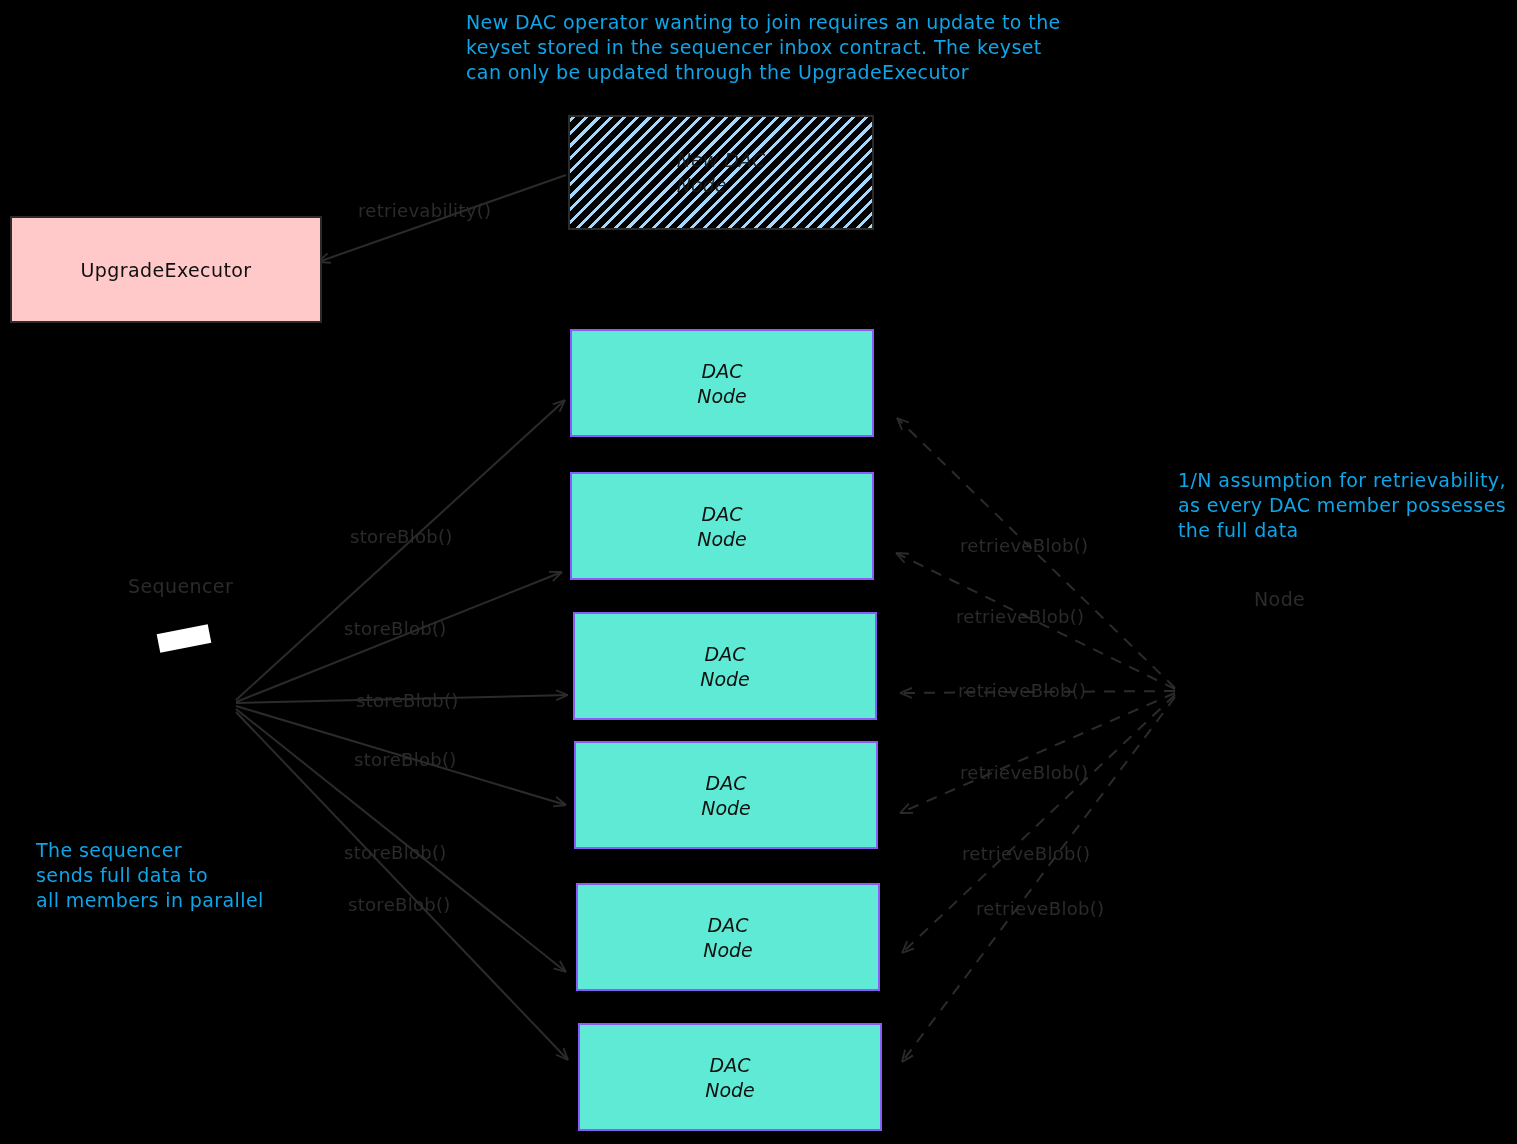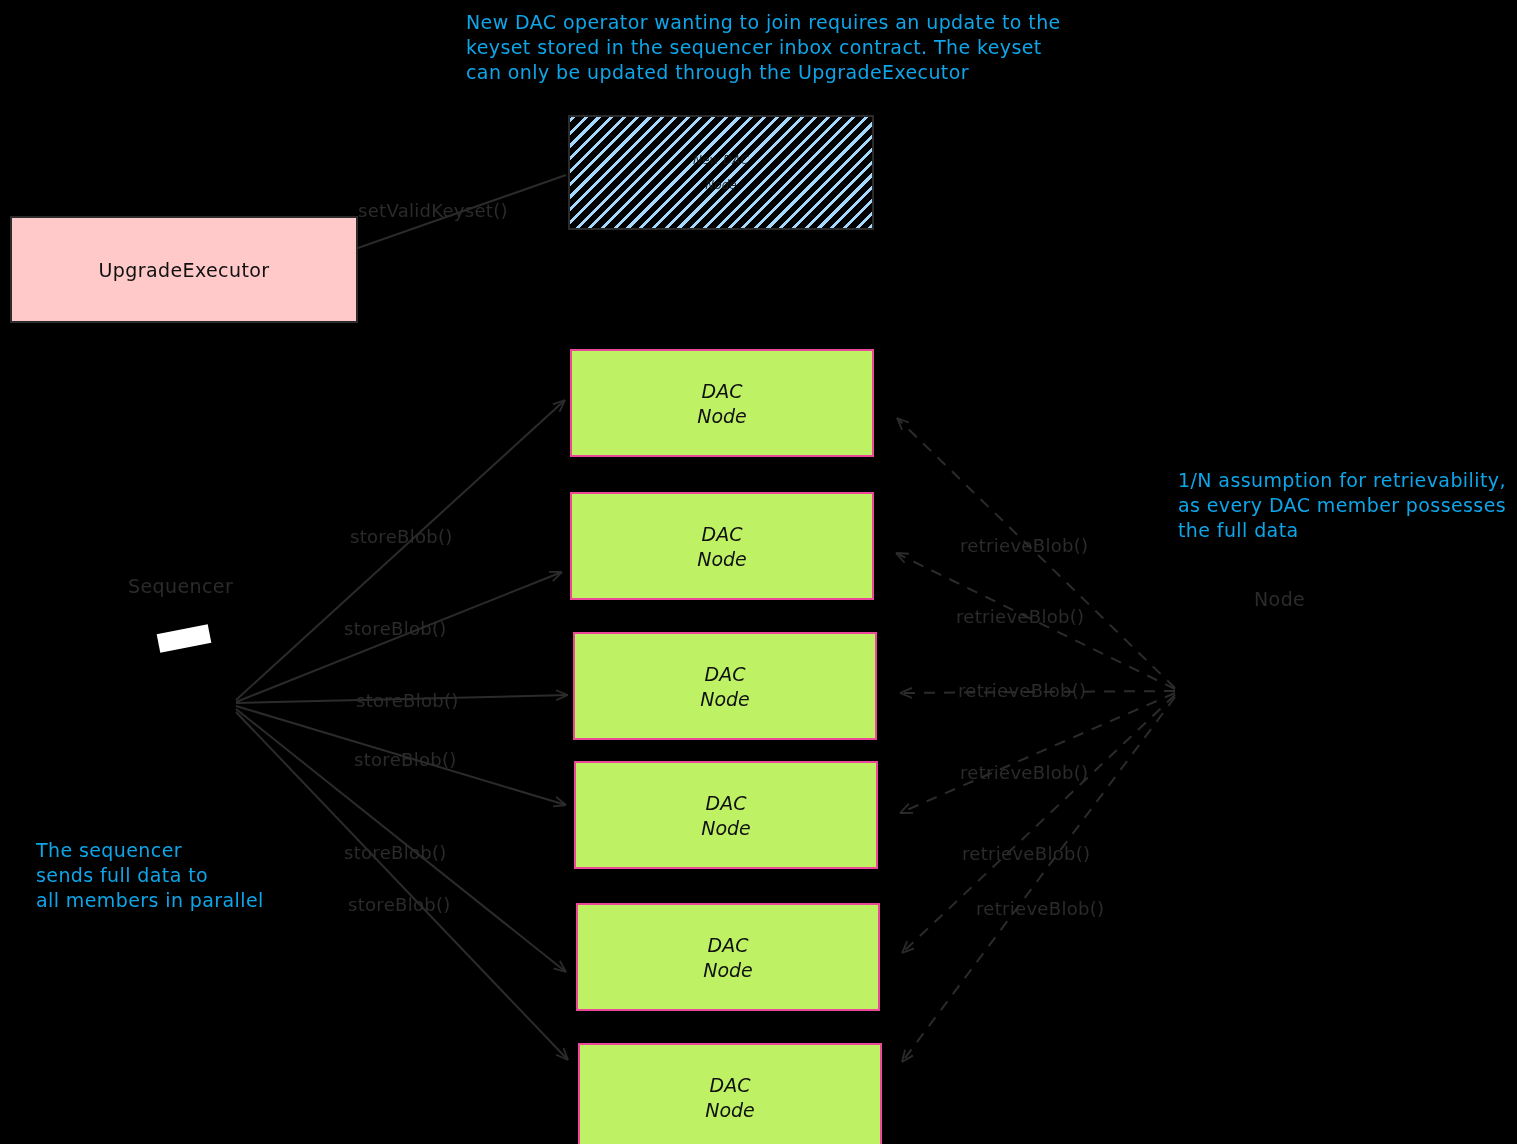--- a/index.html
+++ b/index.html
@@ -37,25 +37,24 @@
     position: absolute;
     color: #2b2b2b;
     font-family: "DejaVu Sans", sans-serif;
     font-size: 19px;
     white-space: nowrap;
     letter-spacing: 0.4px;
     z-index: 6;
   }
   .node-box {
     position: absolute;
-    background: #bef264;
-    border: 2px solid #ec4899;
+    background: #5eead4;
+    border: 2px solid #8b5cf6;
     box-sizing: border-box;
     z-index: 4;
-    margin-top: 20px;
   }
   .node-text {
     position: absolute;
     left: 0;
     right: 0;
     text-align: center;
     color: #101010;
     font-family: "DejaVu Sans", sans-serif;
     font-size: 19px;
     line-height: 25px;
@@ -87,23 +86,22 @@
       -45deg,
       #a5d8fd 0px, #a5d8fd 3px,
       #000000 3px, #000000 9px
     );
     display: flex;
     align-items: center;
     justify-content: center;
   }
   .hatch-text {
     color: #1a1a1a;
-    font-size: 12px;
+    font-size: 19px;
     line-height: 25px;
-    text-align: center;
     white-space: pre-line;
     font-style: italic;
     font-family: "DejaVu Sans", sans-serif;
     opacity: 0.92;
   }
   .seq-icon {
     position: absolute;
     background: #ffffff;
     z-index: 5;
   }
@@ -148,25 +146,25 @@
 
   <div class="note" style="left:466px; top:10px; width:640px;">New DAC operator wanting to join requires an update to the
 keyset stored in the sequencer inbox contract. The keyset
 can only be updated through the UpgradeExecutor</div>
 
   <div class="hatch-box" style="left:568px; top:115px; width:306px; height:115px;">
     <span class="hatch-text">New DAC
 Node</span>
   </div>
 
-  <div class="exec-box" style="left:10px; top:216px; width:348px; height:107px;">
+  <div class="exec-box" style="left:10px; top:216px; width:312px; height:107px;">
     <span class="exec-text">UpgradeExecutor</span>
   </div>
 
-  <div class="edge-label" style="left:358px; top:200px;">setValidKeyset()</div>
+  <div class="edge-label" style="left:358px; top:200px;">retrievability()</div>
 
   <div class="node-box" style="left:570px; top:329px; width:304px; height:108px;">
     <div class="node-text" style="top:28px;">DAC
 Node</div>
   </div>
 
   <div class="node-box" style="left:570px; top:472px; width:304px; height:108px;">
     <div class="node-text" style="top:28px;">DAC
 Node</div>
   </div>

